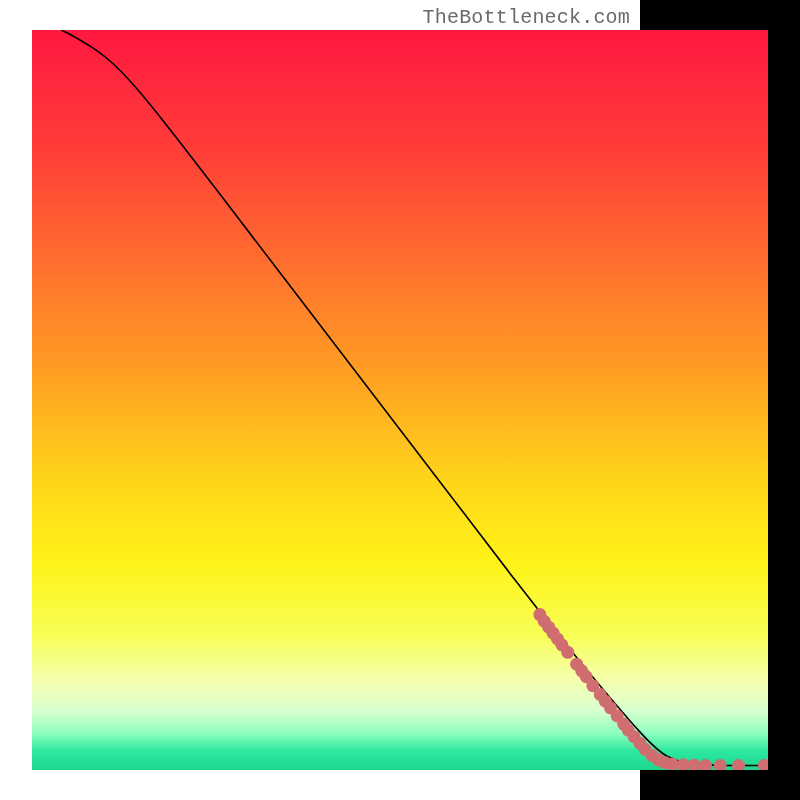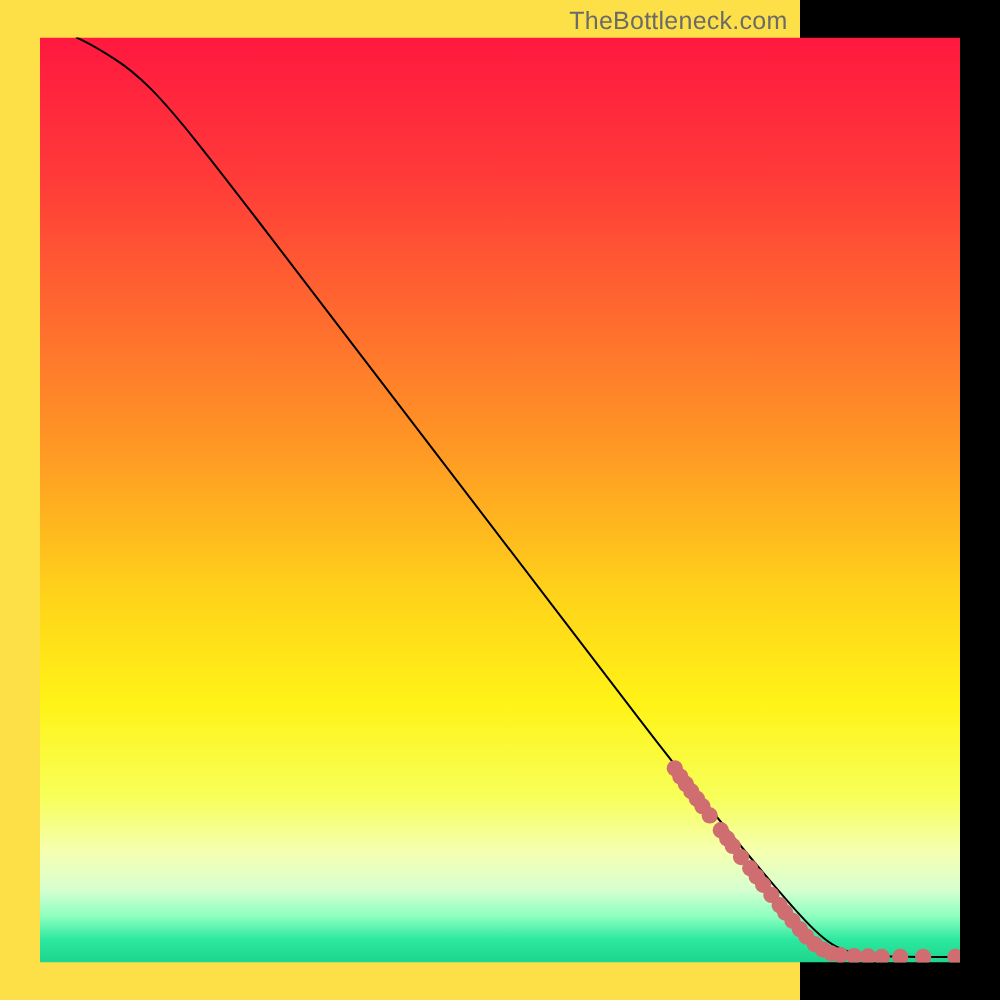--- a/index.html
+++ b/index.html
@@ -8,21 +8,22 @@
     width: 800px;
     height: 800px;
     background: #000;
     overflow: hidden;
     font-family: Arial, Helvetica, sans-serif;
   }
   .stage {
     position: relative;
     width: 640px;
     height: 800px;
-    background: #fde047;
+    background: #ffffff;
+    font-family: Liberation Mono, monospace;
   }
   .watermark {
     position: absolute;
     top: 6px;
     right: 10px;
     color: #6a6a6a;
     font-size: 20px;
     font-weight: 500;
     letter-spacing: 0.2px;
     z-index: 5;

